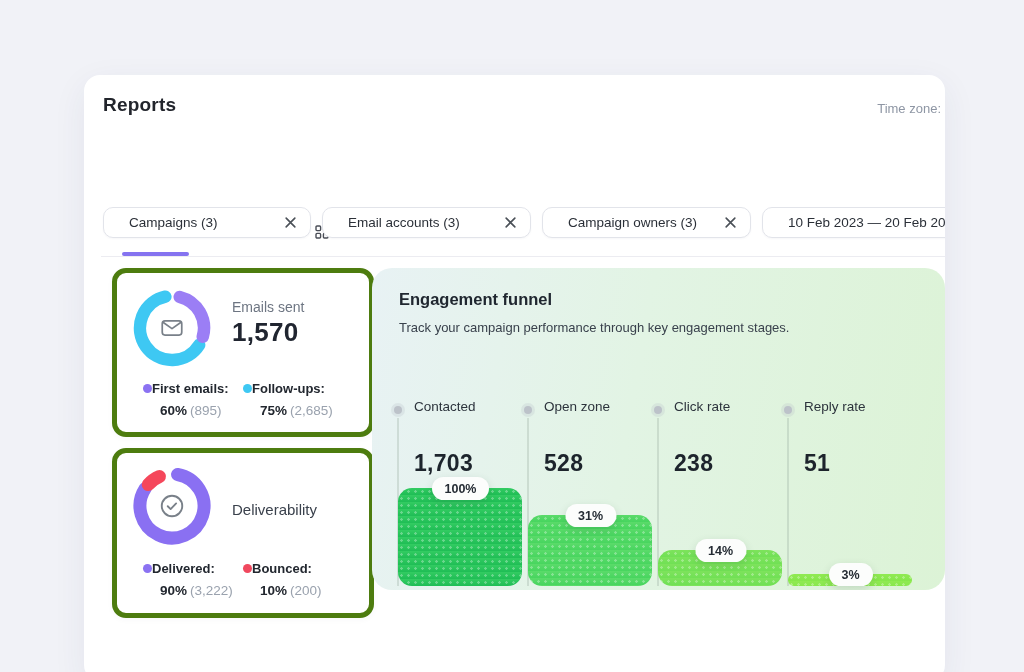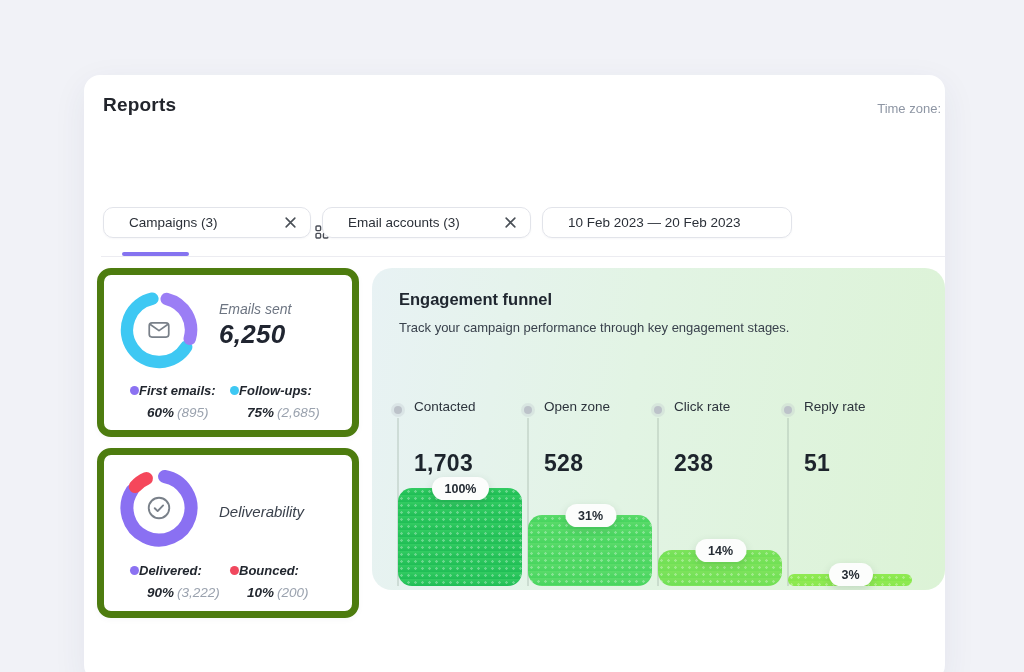--- a/index.html
+++ b/index.html
@@ -31,24 +31,23 @@
   .chip {
     height:31px; background:#fff; border:1px solid #e2e4ea; border-radius:10px;
     display:flex; align-items:center; justify-content:space-between;
     padding:0 13px 0 25px; font-size:13.5px; color:#2b3038;
     box-shadow:0 1px 2px rgba(40,50,90,.04); cursor:pointer; flex:0 0 auto;
   }
   .chip .x { color:#4b5158; display:flex; align-items:center; cursor:pointer; }
 
   
   .stat-card {
-    position:absolute; left:13px; width:262px; background:#fff;
-    border:7px solid #4d7c0f; border-radius:14px;
+    position:absolute; left:28px; width:262px; background:#fff;
+    border:5px solid #4d7c0f; border-radius:14px;
     box-shadow:0 2px 6px rgba(45,55,95,.03);
-    font-style:italic;
   }
   #card-emails { top:193px; height:169px; }
   #card-deliv  { top:373px; height:170px; }
   .donut-wrap { position:absolute; left:16px; top:16px; width:78px; height:78px; }
   .donut-center-icon { position:absolute; left:0; top:0; width:78px; height:78px; display:flex; align-items:center; justify-content:center; }
   .stat-label { position:absolute; left:115px; top:26px; font-size:14px; color:#6d7582; }
   .stat-value { position:absolute; left:115px; top:44px; font-size:26px; font-weight:700; color:#202530; letter-spacing:.3px; }
   .stat-title-single { position:absolute; left:115px; top:48px; font-size:15px; color:#3a414c; }
   .legend { position:absolute; left:26px; top:108px; width:220px; display:flex; }
   .legend-col { width:100px; }
@@ -137,40 +136,48 @@
       </span>
     </div>
     <div class="chip" style="width:209px">
       <span>Email accounts (3)</span>
       <span class="x">
         <svg width="13" height="13" viewBox="0 0 12 12" stroke="#4b5158" stroke-width="1.5" stroke-linecap="round">
             <path d="M2 2l8 8M10 2l-8 8"></path>
           </svg>
       </span>
     </div>
+    <div class="chip" style="width:209px">
+      <span>Campaign owners (3)</span>
+      <span class="x">
+        <svg width="13" height="13" viewBox="0 0 12 12" stroke="#4b5158" stroke-width="1.5" stroke-linecap="round">
+            <path d="M2 2l8 8M10 2l-8 8"></path>
+          </svg>
+      </span>
+    </div>
     <div class="chip" style="width:250px">
       <span>10 Feb 2023 — 20 Feb 2023</span>
     </div>
   </div>
 
   <div class="stat-card" id="card-emails">
     <div class="donut-wrap">
       <svg id="donut-emails" width="78" height="78" viewBox="0 0 78 78">
           <path d="M 66.14 55.96 A 32 32 0 1 1 32.35 7.70" fill="none" stroke="#3ec8f3" stroke-width="12.5" stroke-linecap="round"></path>
           <path d="M 46.74 7.95 A 32 32 0 0 1 69.76 47.82" fill="none" stroke="#9b7ef5" stroke-width="12.5" stroke-linecap="round"></path>
         </svg>
       <div class="donut-center-icon">
         <svg width="26" height="26" viewBox="0 0 24 24" fill="none" stroke="#798089" stroke-width="1.6" stroke-linecap="round" stroke-linejoin="round">
           <rect x="3" y="5.5" width="18" height="13" rx="2.5"></rect>
             <path d="M4 7l8 5.6L20 7"></path>
         </svg>
       </div>
     </div>
     <div class="stat-label">Emails sent</div>
-    <div class="stat-value">6,250</div>
+    <div class="stat-value">1,570</div>
     <div class="legend">
       <div class="legend-col">
         <div class="legend-name">
           <span class="legend-dot" style="background:#8b72f2"></span>
           <span>First emails:</span>
         </div>
         <div class="legend-val"><b>60%</b><span>(895)</span></div>
       </div>
       <div class="legend-col">
         <div class="legend-name">

